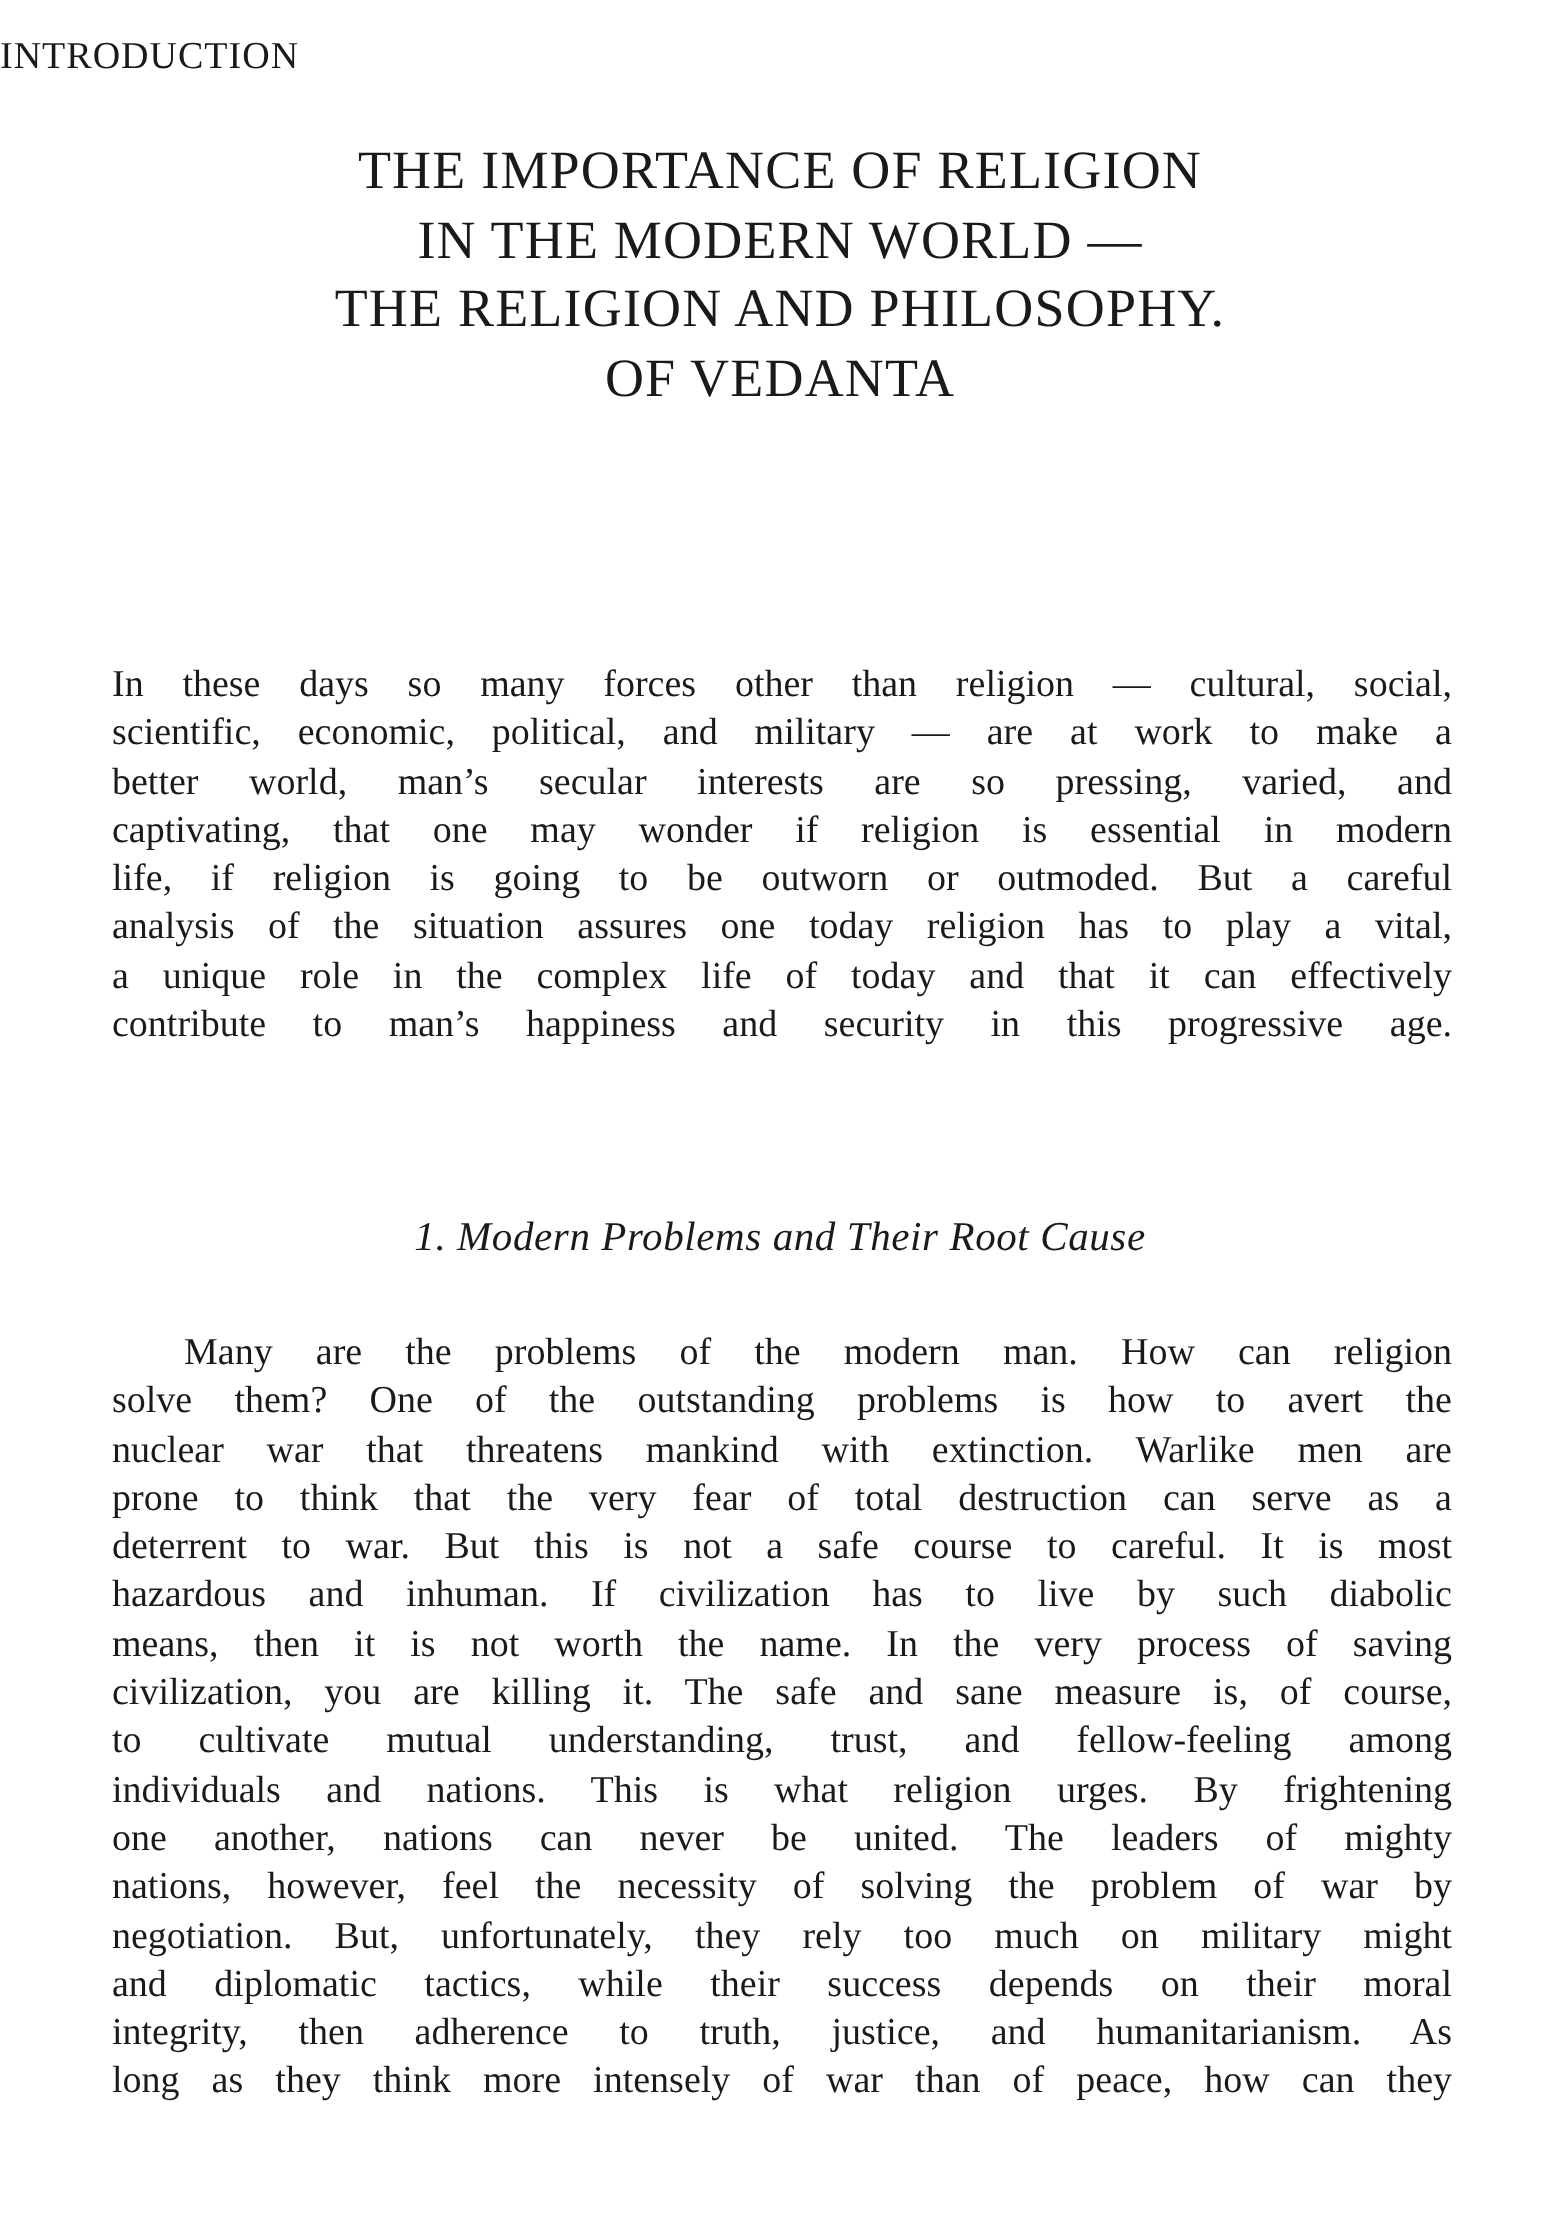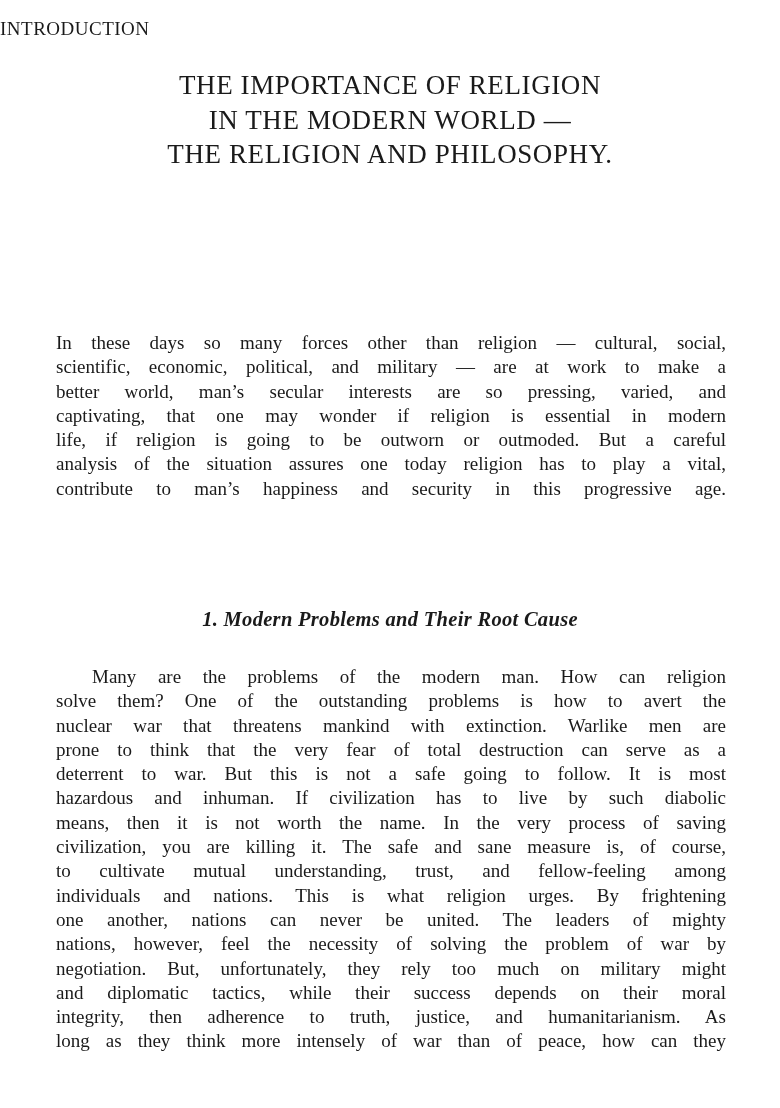--- a/index.html
+++ b/index.html
@@ -59,55 +59,56 @@
     }
     .p1 { top: 331px; }
     .section-heading {
       position: absolute;
       left: 0; right: 0;
       top: 608px;
       text-align: center;
       font-size: 20.5px;
       font-style: italic;
       letter-spacing: 0.3px;
-      font-weight: bold;
     }
     .p2 { top: 665px; }
   </style>
 </head>
 <body>
 
 <div class="page">
 
   <div class="kicker">INTRODUCTION</div>
 
   <div class="title">
     <div>THE IMPORTANCE OF RELIGION</div>
     <div>IN THE MODERN WORLD —</div>
     <div>THE RELIGION AND PHILOSOPHY.</div>
+    <div>OF VEDANTA</div>
   </div>
 
   <div class="para p1">
     <span class="line">In these days so many forces other than religion — cultural, social,</span>
     <span class="line">scientific, economic, political, and military — are at work to make a</span>
     <span class="line">better world, man’s secular interests are so pressing, varied, and</span>
     <span class="line">captivating, that one may wonder if religion is essential in modern</span>
     <span class="line">life, if religion is going to be outworn or outmoded. But a careful</span>
     <span class="line">analysis of the situation assures one today religion has to play a vital,</span>
+    <span class="line">a unique role in the complex life of today and that it can effectively</span>
     <span class="line">contribute to man’s happiness and security in this progressive age.</span>
   </div>
 
   <div class="section-heading">1. Modern Problems and Their Root Cause</div>
 
   <div class="para p2">
     <span class="line indent">Many are the problems of the modern man. How can religion</span>
     <span class="line">solve them? One of the outstanding problems is how to avert the</span>
     <span class="line">nuclear war that threatens mankind with extinction. Warlike men are</span>
     <span class="line">prone to think that the very fear of total destruction can serve as a</span>
-    <span class="line">deterrent to war. But this is not a safe going to follow. It is most</span>
+    <span class="line">deterrent to war. But this is not a safe course to careful. It is most</span>
     <span class="line">hazardous and inhuman. If civilization has to live by such diabolic</span>
     <span class="line">means, then it is not worth the name. In the very process of saving</span>
     <span class="line">civilization, you are killing it. The safe and sane measure is, of course,</span>
     <span class="line">to cultivate mutual understanding, trust, and fellow-feeling among</span>
     <span class="line">individuals and nations. This is what religion urges. By frightening</span>
     <span class="line">one another, nations can never be united. The leaders of mighty</span>
     <span class="line">nations, however, feel the necessity of solving the problem of war by</span>
     <span class="line">negotiation. But, unfortunately, they rely too much on military might</span>
     <span class="line">and diplomatic tactics, while their success depends on their moral</span>
     <span class="line">integrity, then adherence to truth, justice, and humanitarianism. As</span>

